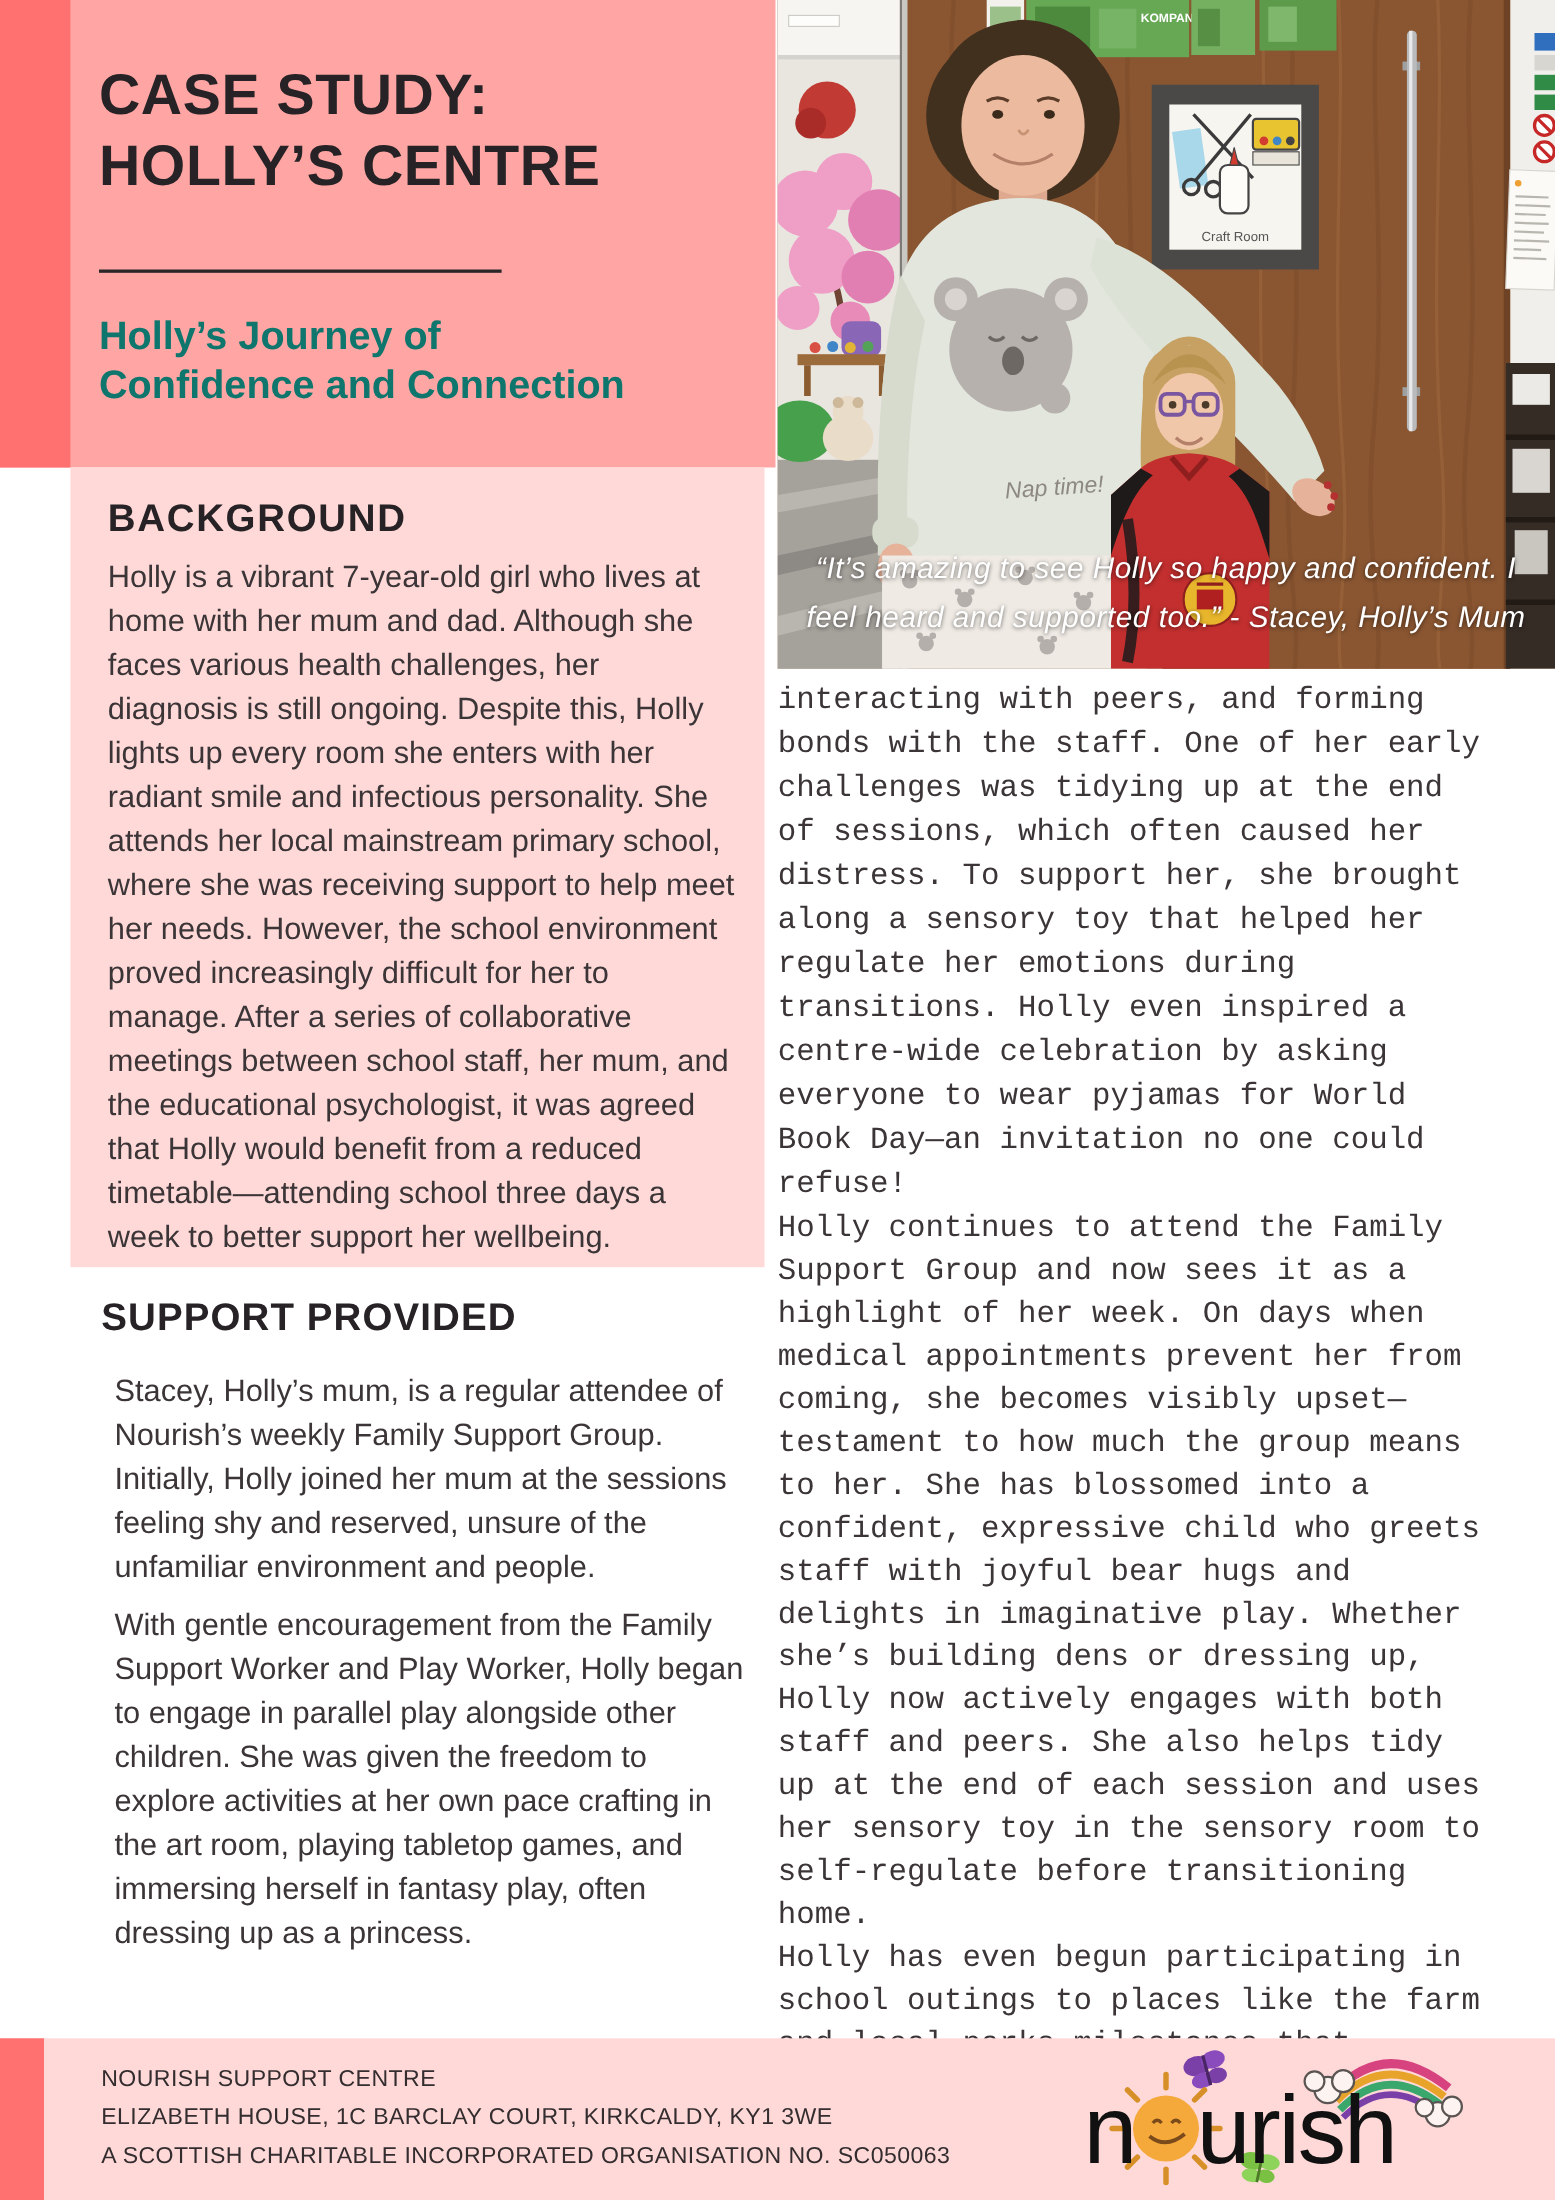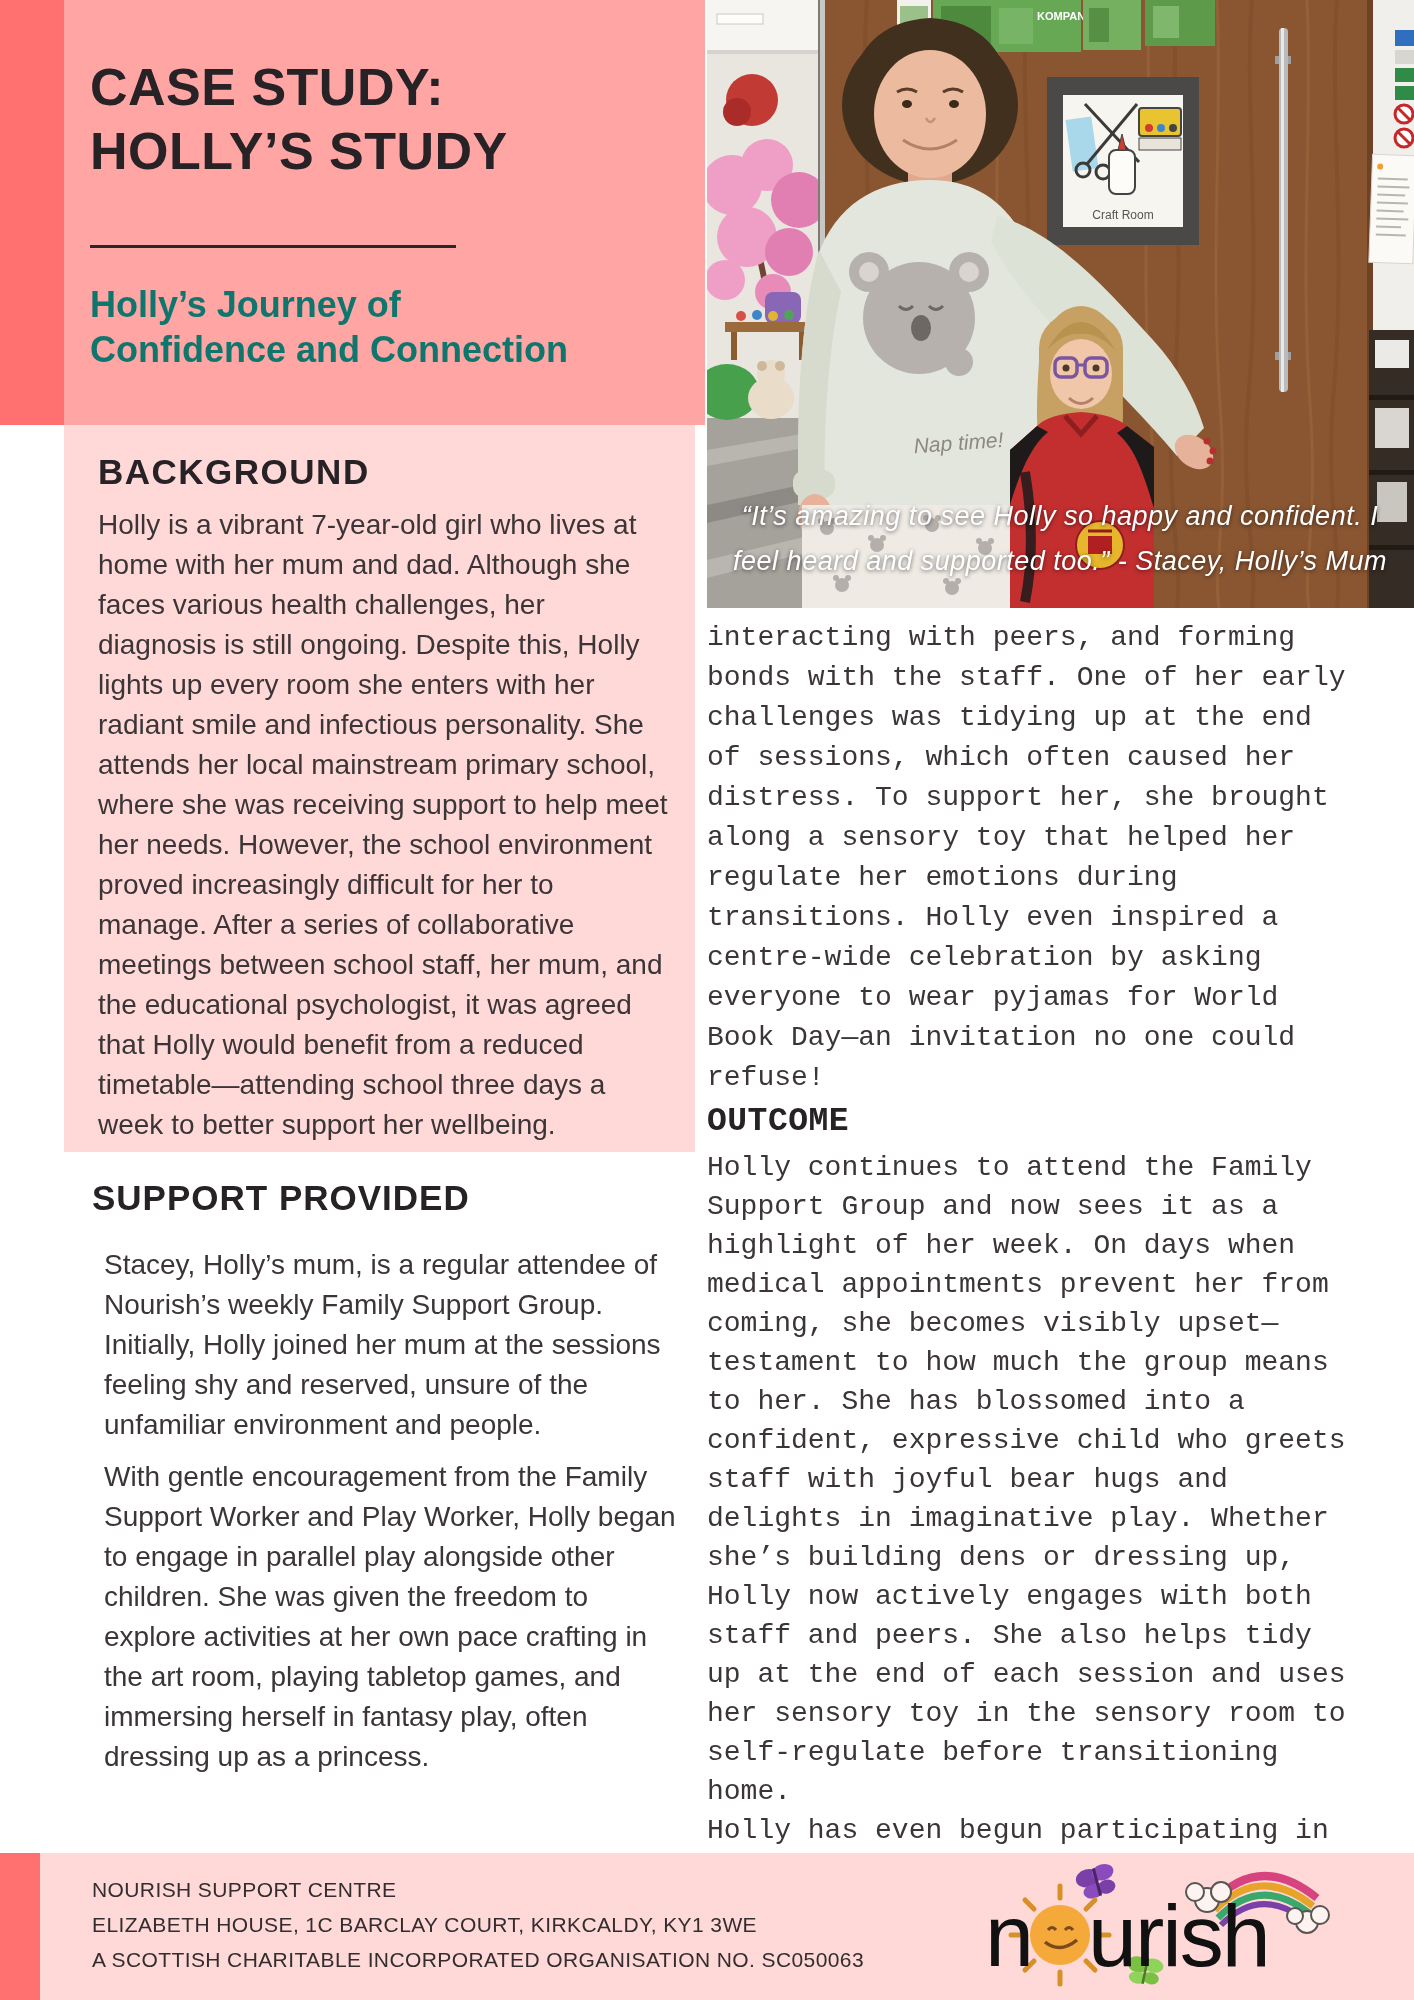--- a/index.html
+++ b/index.html
@@ -52,21 +52,21 @@
   .logo-word .lg-n{position:absolute;left:0;top:0;}
   .logo-word .lg-urish{position:absolute;left:103px;top:0;}
 </style>
 </head>
 <body>
 
 <div class="abs header-block"></div>
 <div class="abs header-stripe"></div>
 <div class="abs title">
   <div>CASE STUDY:</div>
-  <div>HOLLY’S STUDY</div>
+  <div>HOLLY’S CENTRE</div>
 </div>
 <div class="abs title-rule"></div>
 <div class="abs subtitle">Holly’s Journey of Confidence and Connection</div>
 
 <div class="abs photo">
 <svg viewBox="0 0 707 608" width="707" height="608">
   <defs>
     <path id="grain" d="M0,0 C-8,100 10,250 -4,400 C-12,500 6,560 0,608" stroke="#7a4a28" fill="none" stroke-width="4" opacity="0.45"></path>
     <path id="grainL" d="M0,0 C6,120 -8,260 4,420 C10,520 -4,570 2,608" stroke="#a06a3c" fill="none" stroke-width="3" opacity="0.5"></path>
   </defs>
@@ -282,21 +282,20 @@
 <div class="abs bg-body">Holly is a vibrant 7-year-old girl who lives at home with her mum and dad. Although she faces various health challenges, her diagnosis is still ongoing. Despite this, Holly lights up every room she enters with her radiant smile and infectious personality. She attends her local mainstream primary school, where she was receiving support to help meet her needs. However, the school environment proved increasingly difficult for her to manage. After a series of collaborative meetings between school staff, her mum, and the educational psychologist, it was agreed that Holly would benefit from a reduced timetable—attending school three days a week to better support her wellbeing.</div>
 
 <div class="abs section-heading support-heading">SUPPORT PROVIDED</div>
 <div class="abs support-body">
   <p>Stacey, Holly’s mum, is a regular attendee of Nourish’s weekly Family Support Group. Initially, Holly joined her mum at the sessions feeling shy and reserved, unsure of the unfamiliar environment and people.</p>
   <p>With gentle encouragement from the Family Support Worker and Play Worker, Holly began to engage in parallel play alongside other children. She was given the freedom to explore activities at her own pace crafting in the art room, playing tabletop games, and immersing herself in fantasy play, often dressing up as a princess.</p>
 </div>
 
 <div class="abs right-col">
   <p>interacting with peers, and forming bonds with the staff. One of her early challenges was tidying up at the end of sessions, which often caused her distress. To support her, she brought along a sensory toy that helped her regulate her emotions during transitions. Holly even inspired a centre-wide celebration by asking everyone to wear pyjamas for World Book Day—an invitation no one could refuse!</p>
-  <div class="outcome-heading">OUTCOME</div>
   <div class="outcome-body">
     <p>Holly continues to attend the Family Support Group and now sees it as a highlight of her week. On days when medical appointments prevent her from coming, she becomes visibly upset—testament to how much the group means to her. She has blossomed into a confident, expressive child who greets staff with joyful bear hugs and delights in imaginative play. Whether she’s building dens or dressing up, Holly now actively engages with both staff and peers. She also helps tidy up at the end of each session and uses her sensory toy in the sensory room to self-regulate before transitioning home.</p>
     <p>Holly has even begun participating in school outings to places like the farm and local parks—milestones that reflect her growing ability to cope in social settings. Her mum, Stacey, has also found a supportive community through Nourish. She values the micro-breaks, peer connection, and guidance she receives from staff and fellow parents.</p>
   </div>
 </div>
 
 <div class="abs footer"></div>
 <div class="abs footer-stripe"></div>
 <div class="abs footer-text">
   <div>NOURISH SUPPORT CENTRE</div>

